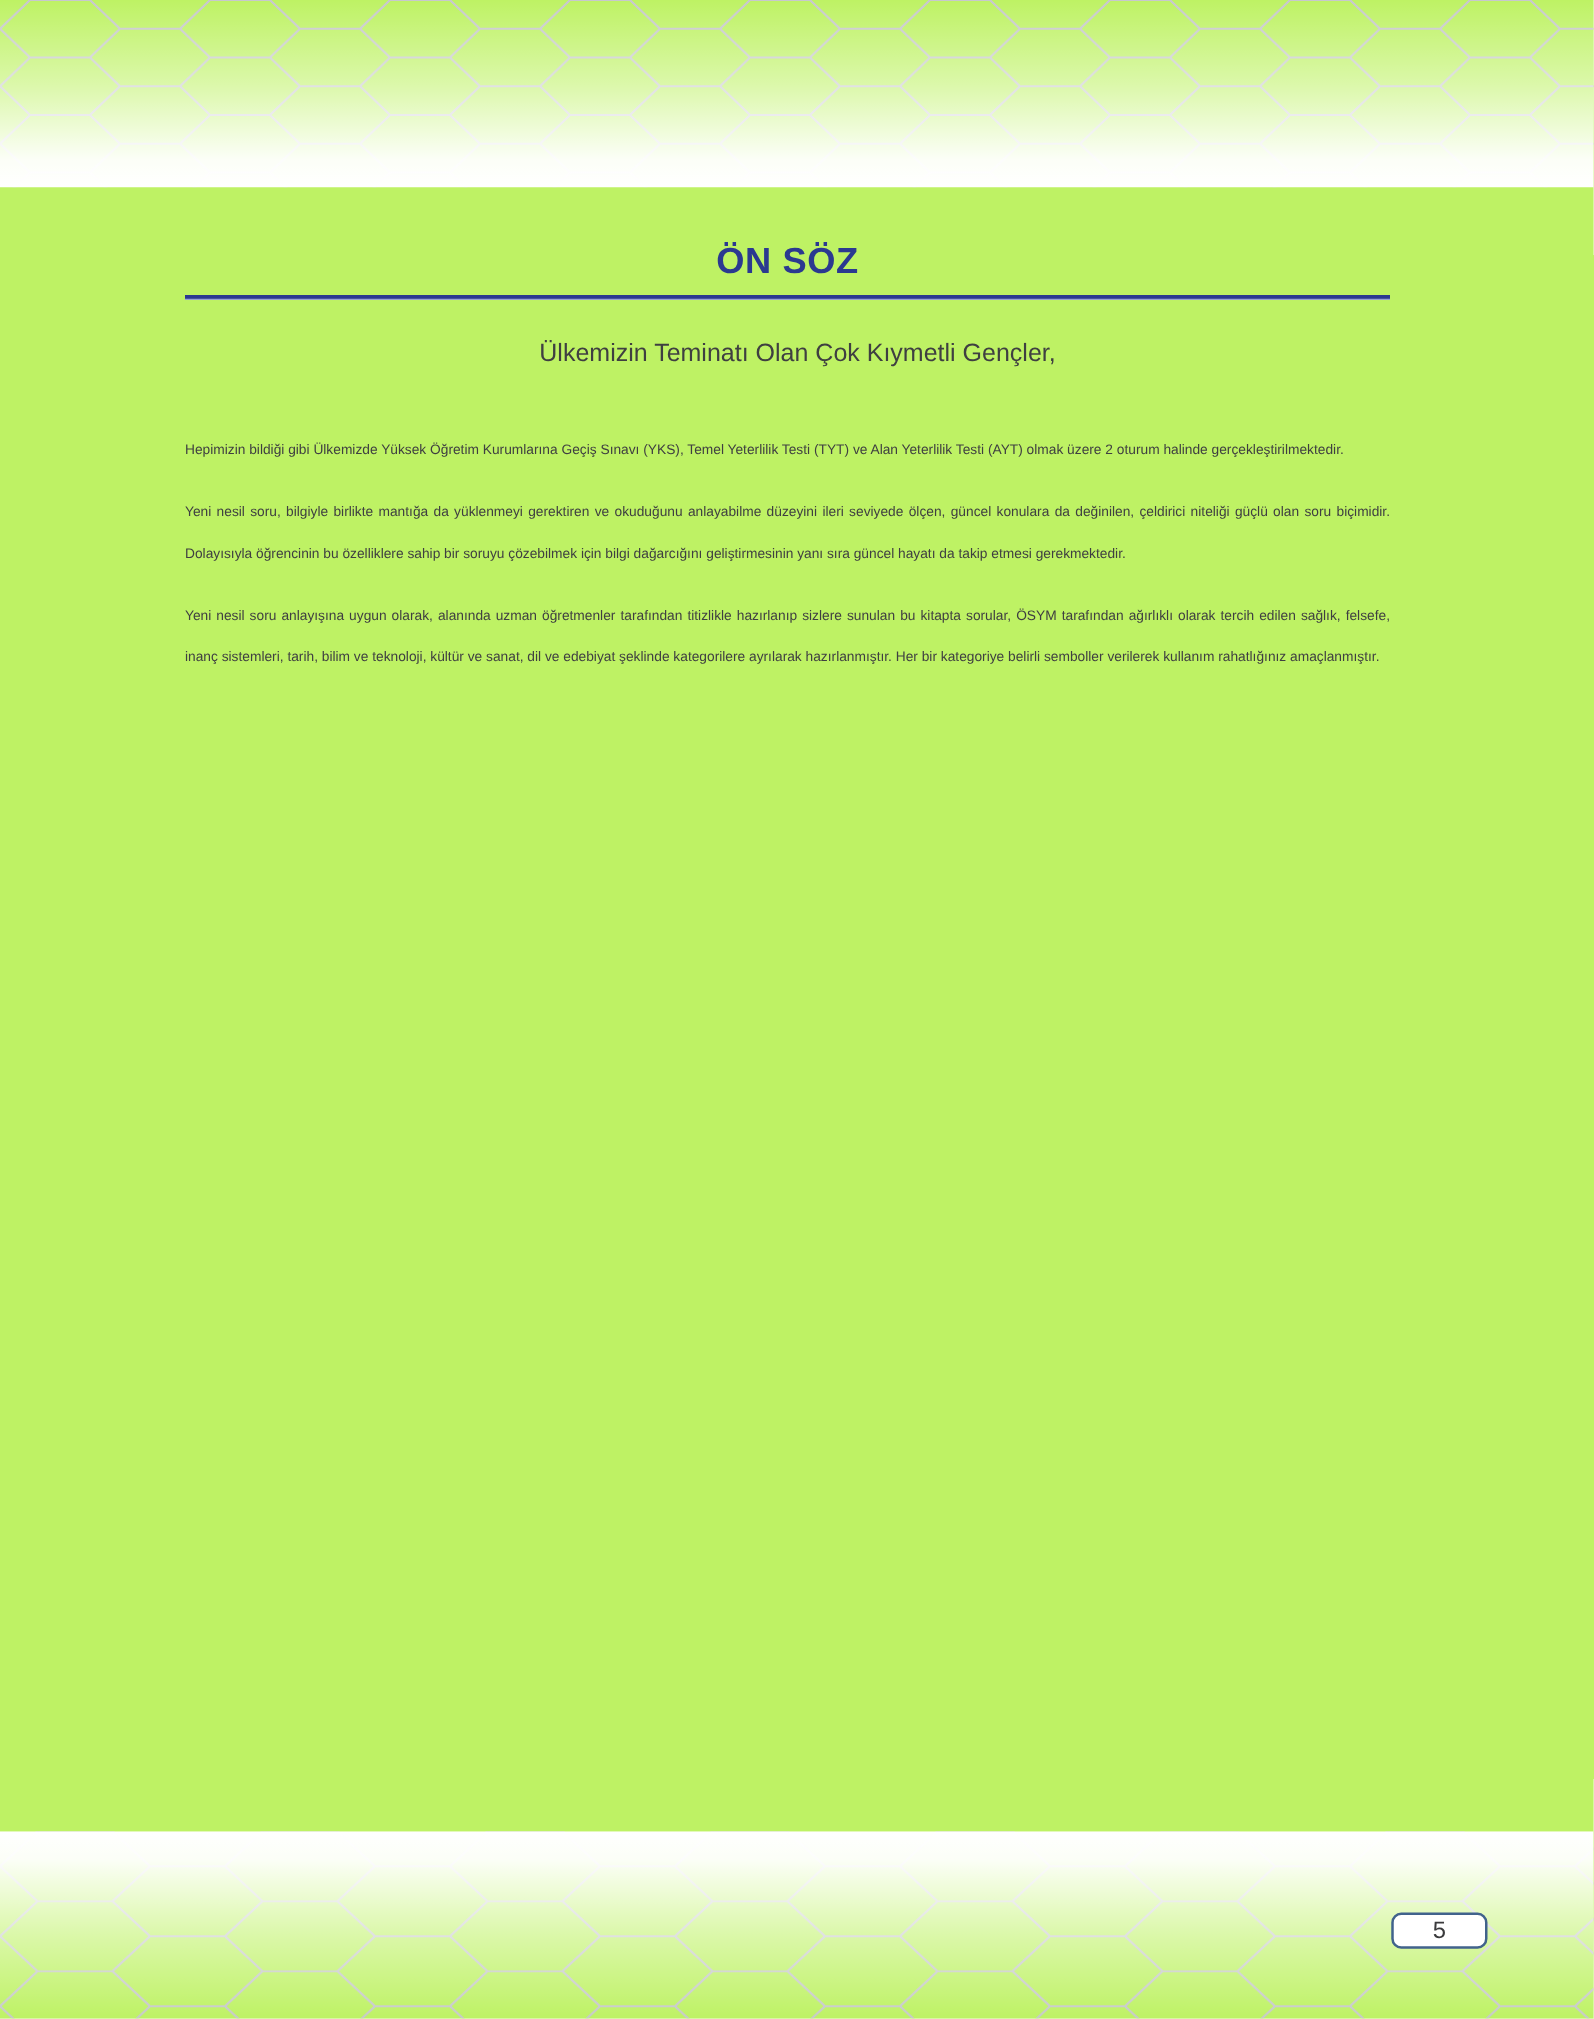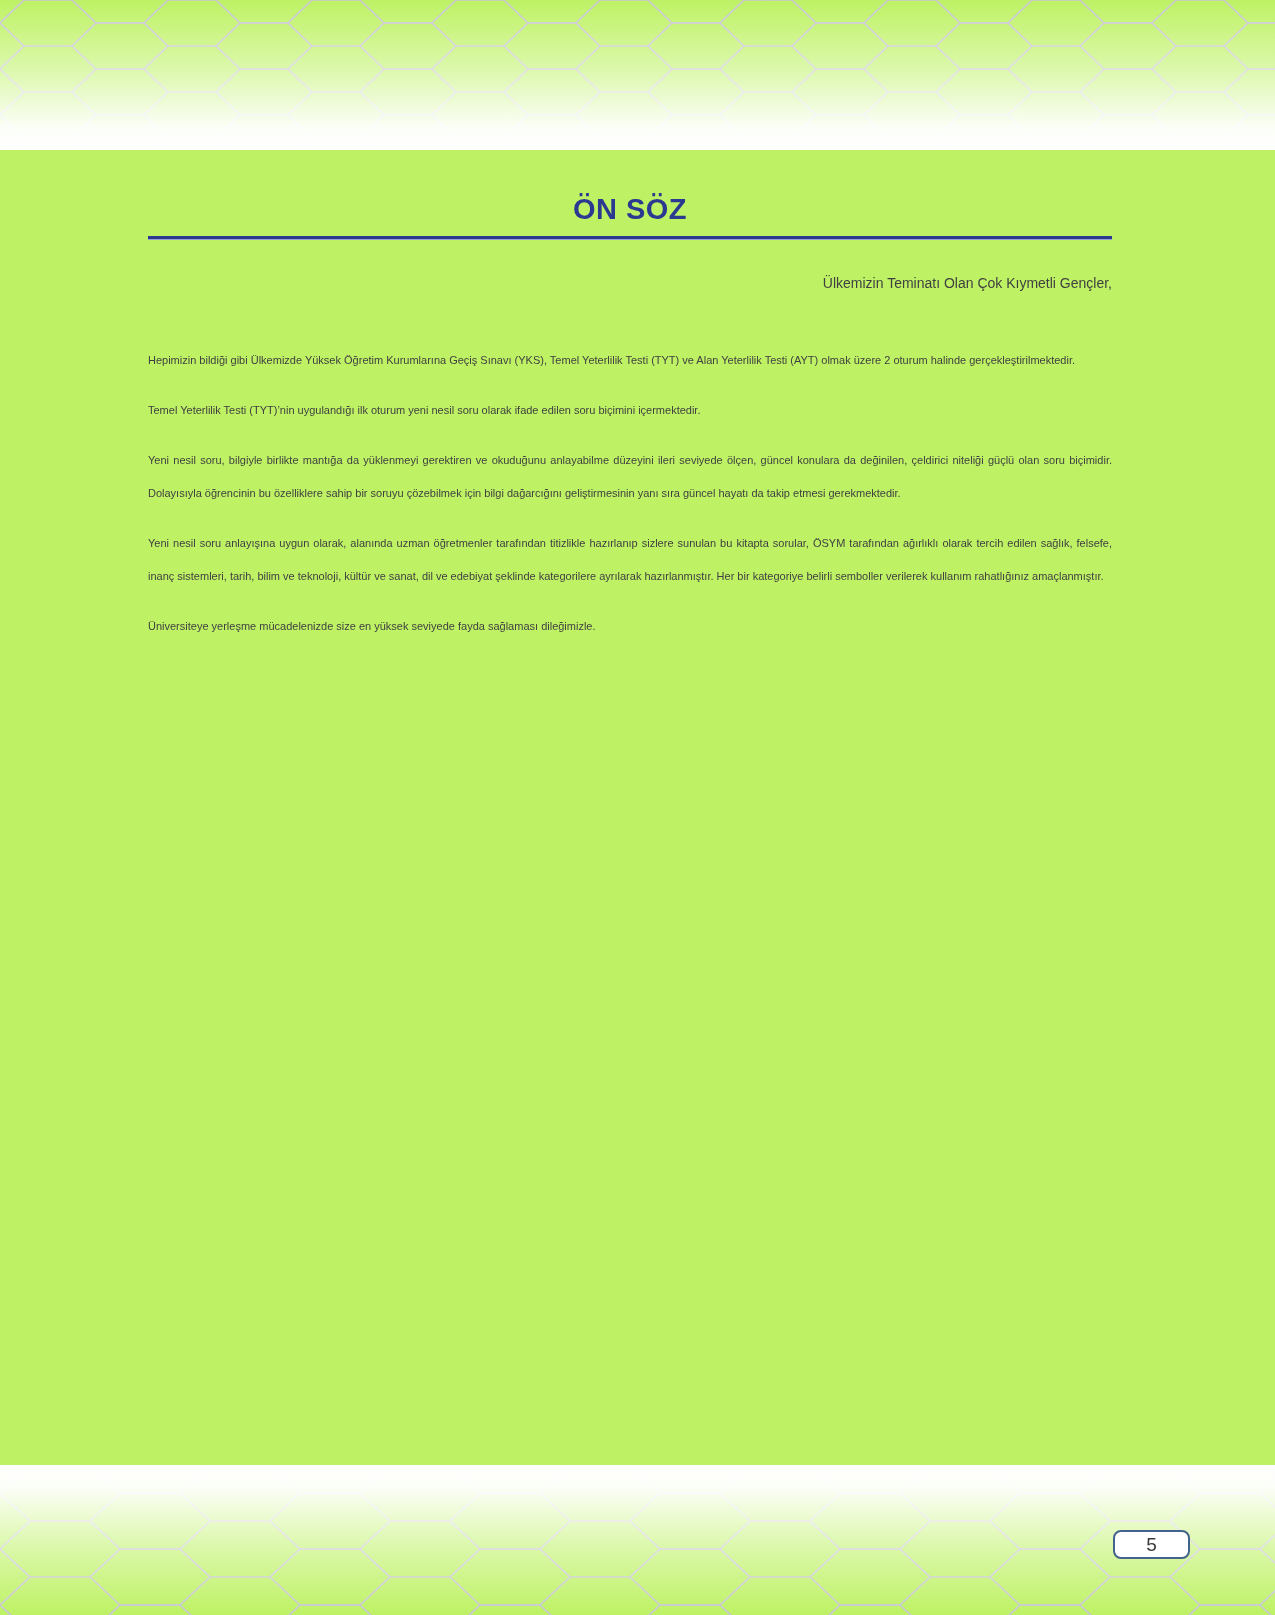--- a/index.html
+++ b/index.html
@@ -30,23 +30,23 @@
     font-weight: bold;
     letter-spacing: 0.5px;
   }
   .rule {
     height: 3px;
     background: #2b3990;
     border-bottom: 1px solid #99a2d2;
   }
   .greeting {
     margin: 27px 0 0 16px;
-    font-size: 14px;
+    font-size: 20px;
     line-height: 33px;
-    text-align: right;
+    text-align: center;
   }
   .para {
     margin: 17px 0 0 0;
     font-size: 11px;
     line-height: 33px;
     text-align: justify;
   }
   .para.gap-xl { margin-top: 44px; }
   .para.gap-lg { margin-top: 32px; }
 
@@ -115,23 +115,21 @@
     <rect width="1275" height="150" fill="url(#fadeBottom)"></rect>
   </svg>
 
   <main class="content">
     <h1 class="title">ÖN SÖZ</h1>
     <div class="rule"></div>
 
     <p class="greeting">Ülkemizin Teminatı Olan Çok Kıymetli Gençler,</p>
 
     <p class="para gap-xl">Hepimizin bildiği gibi Ülkemizde Yüksek Öğretim Kurumlarına Geçiş Sınavı (YKS), Temel Yeterlilik Testi (TYT) ve Alan Yeter­lilik Testi (AYT) olmak üzere 2 oturum halinde gerçekleştirilmektedir.</p>
-    <p class="para">Temel Yeterlilik Testi (TYT)’nin uygulandığı ilk oturum yeni nesil soru olarak ifade edilen soru biçimini içermektedir.</p>
     <p class="para">Yeni nesil soru, bilgiyle birlikte mantığa da yüklenmeyi gerektiren ve okuduğunu anlayabilme düzeyini ileri seviyede ölçen, güncel konulara da değinilen, çeldirici niteliği güçlü olan soru biçimidir. Dolayısıyla öğrencinin bu özelliklere sahip bir soruyu çözebilmek için bilgi dağarcığını geliştirmesinin yanı sıra güncel hayatı da takip etmesi gerekmektedir.</p>
     <p class="para">Yeni nesil soru anlayışına uygun olarak, alanında uzman öğretmenler tarafından titizlikle hazırlanıp sizlere sunulan bu kitapta sorular, ÖSYM tarafından ağırlıklı olarak tercih edilen sağlık, felsefe, inanç sistemleri, tarih, bilim ve teknoloji, kültür ve sanat, dil ve edebiyat şeklinde kategorilere ayrılarak hazırlanmıştır. Her bir kategoriye belirli semboller verilerek kullanım rahatlığınız amaçlanmıştır.</p>
-    <p class="para">Üniversiteye yerleşme mücadelenizde size en yüksek seviyede fayda sağlaması dileğimizle.</p>
   </main>
 
   <div class="page-badge">
     <span>5</span>
   </div>
 
 </div>
 
 </body></html>

